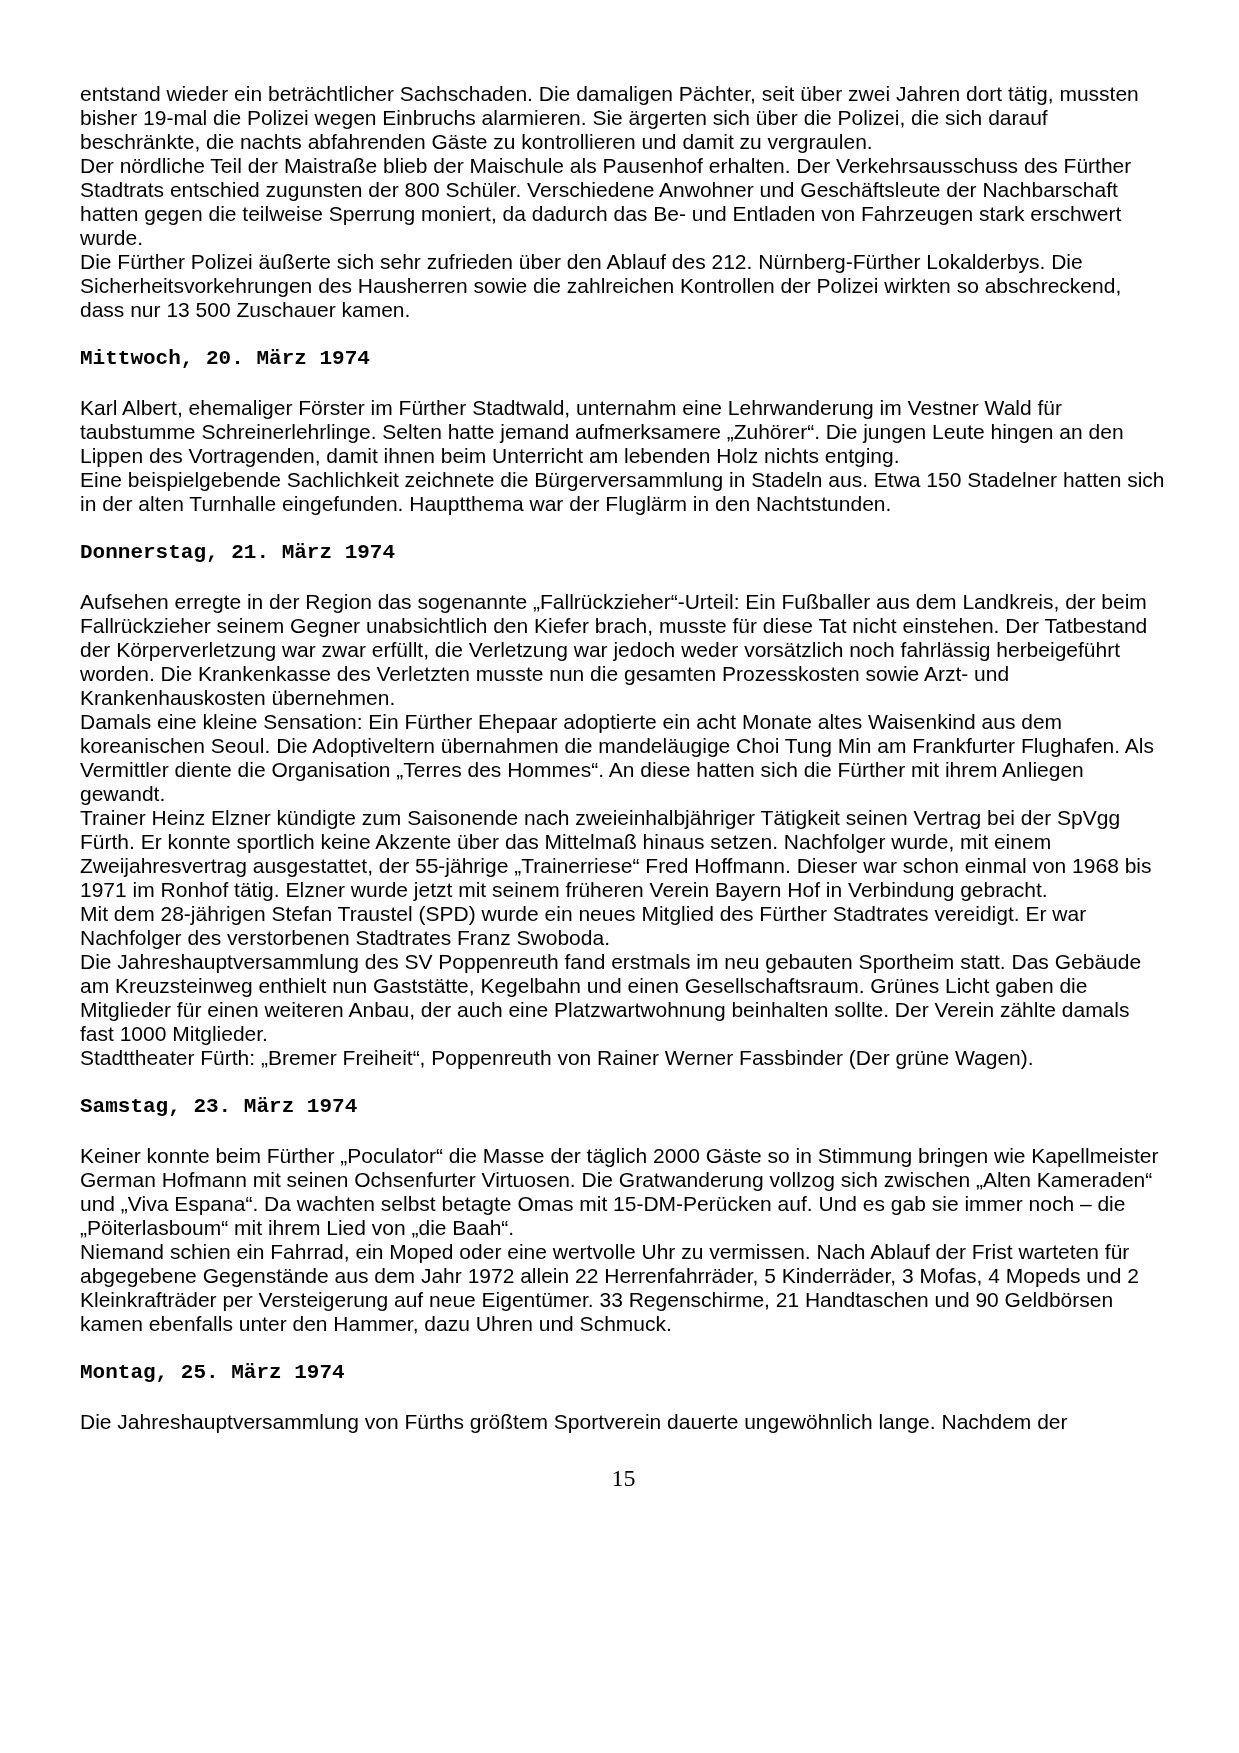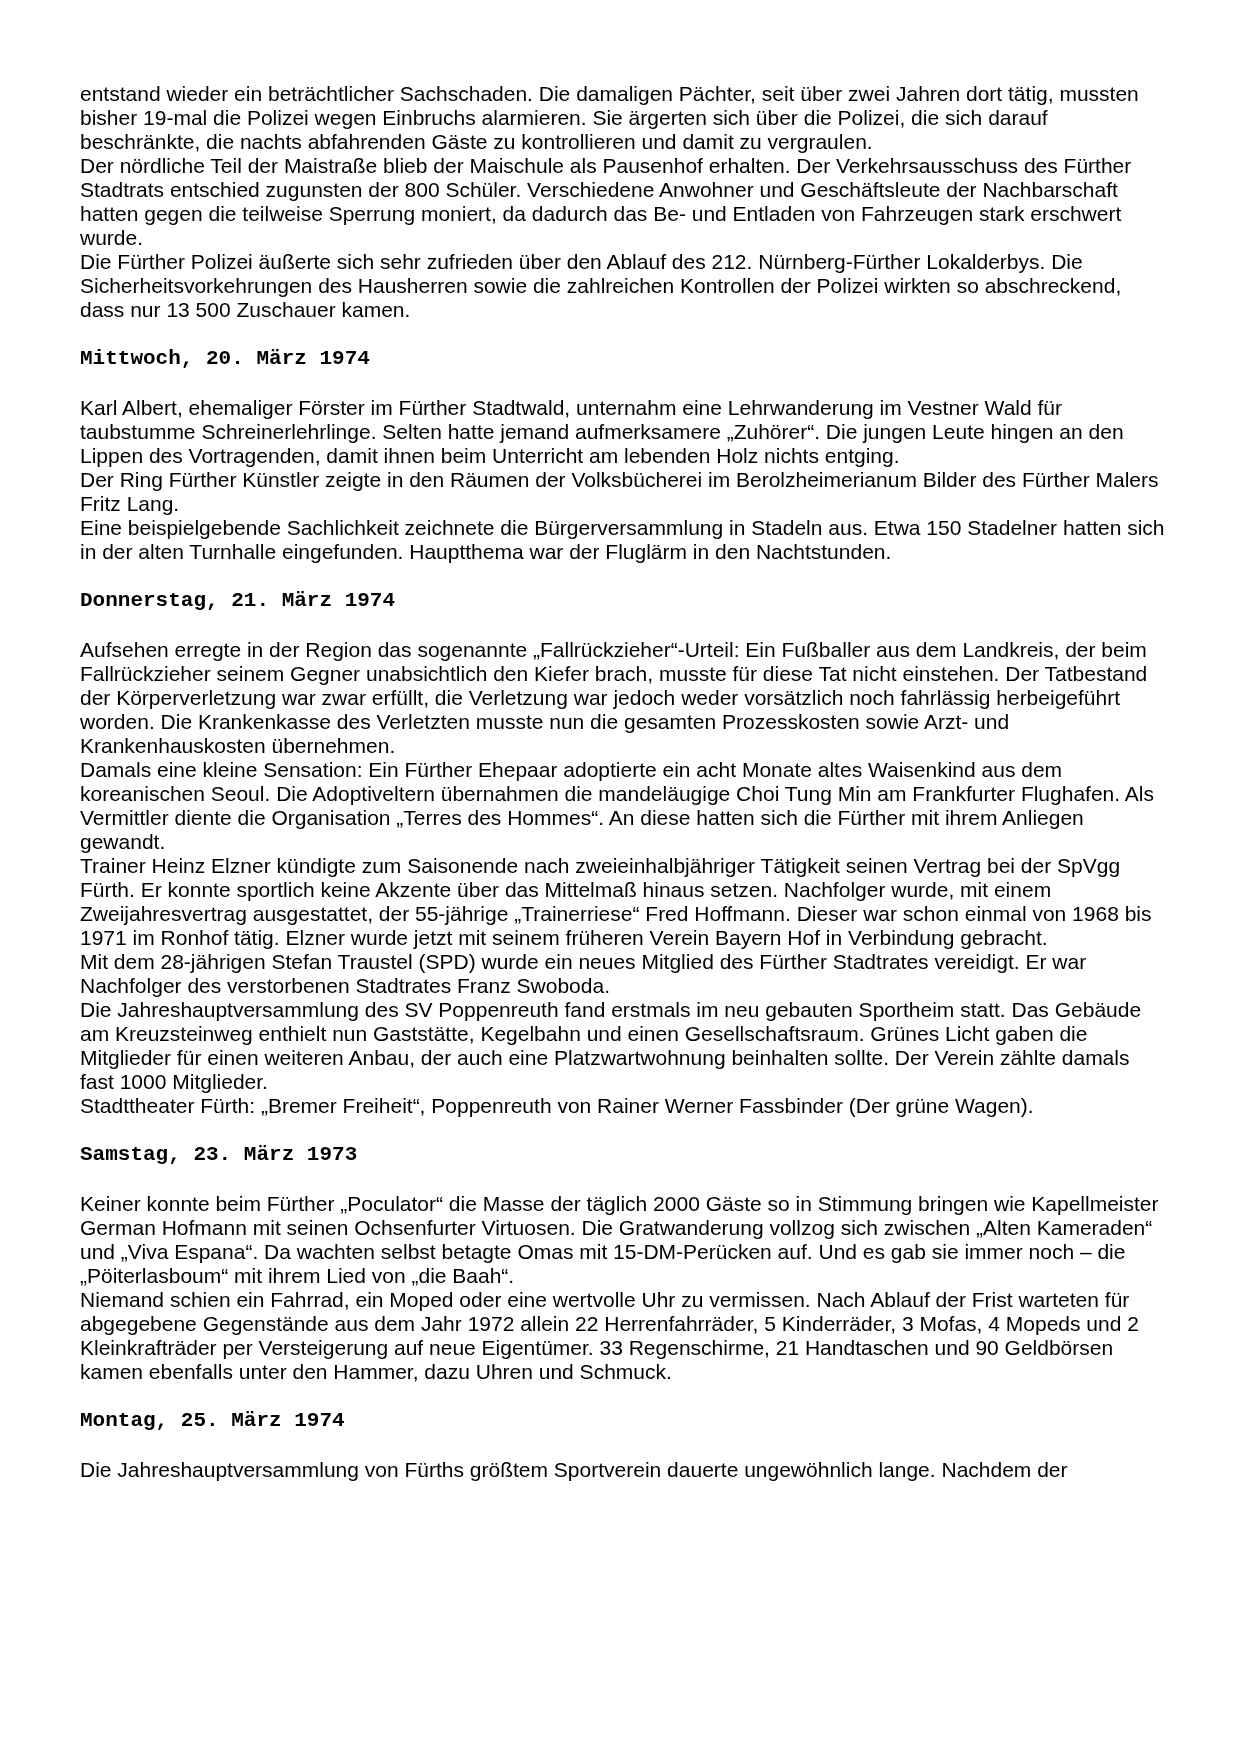--- a/index.html
+++ b/index.html
@@ -46,34 +46,34 @@
 
 <div class="page">
   <div class="body-text">
 
     <p>entstand wieder ein beträchtlicher Sachschaden. Die damaligen Pächter, seit über zwei Jahren dort tätig, mussten bisher 19-mal die Polizei wegen Einbruchs alarmieren. Sie ärgerten sich über die Polizei, die sich darauf beschränkte, die nachts abfahrenden Gäste zu kontrollieren und damit zu vergraulen.</p>
     <p>Der nördliche Teil der Maistraße blieb der Maischule als Pausenhof erhalten. Der Verkehrsausschuss des Fürther Stadtrats entschied zugunsten der 800 Schüler. Verschiedene Anwohner und Geschäftsleute der Nachbarschaft hatten gegen die teilweise Sperrung moniert, da dadurch das Be- und Entladen von Fahrzeugen stark erschwert wurde.</p>
     <p>Die Fürther Polizei äußerte sich sehr zufrieden über den Ablauf des 212. Nürnberg-Fürther Lokalderbys. Die Sicherheitsvorkehrungen des Hausherren sowie die zahlreichen Kontrollen der Polizei wirkten so abschreckend, dass nur 13 500 Zuschauer kamen.</p>
 
     <h2 class="date-heading">Mittwoch, 20. März 1974</h2>
     <p>Karl Albert, ehemaliger Förster im Fürther Stadtwald, unternahm eine Lehrwanderung im Vestner Wald für taubstumme Schreinerlehrlinge. Selten hatte jemand aufmerksamere „Zuhörer“. Die jungen Leute hingen an den Lippen des Vortragenden, damit ihnen beim Unterricht am lebenden Holz nichts entging.</p>
-    <p>Der Ring Fürther Künstler zeigte in den Räumen der Volksbücherei im Berolzheimerianum Bilder des Fürther Malers Fritz Lang.</p>
     <p>Eine beispielgebende Sachlichkeit zeichnete die Bürgerversammlung in Stadeln aus. Etwa 150 Stadelner hatten sich in der alten Turnhalle eingefunden. Hauptthema war der Fluglärm in den Nachtstunden.</p>
 
     <h2 class="date-heading">Donnerstag, 21. März 1974</h2>
     <p>Aufsehen erregte in der Region das sogenannte „Fallrückzieher“-Urteil: Ein Fußballer aus dem Landkreis, der beim Fallrückzieher seinem Gegner unabsichtlich den Kiefer brach, musste für diese Tat nicht einstehen. Der Tatbestand der Körperverletzung war zwar erfüllt, die Verletzung war jedoch weder vorsätzlich noch fahrlässig herbeigeführt worden. Die Krankenkasse des Verletzten musste nun die gesamten Prozesskosten sowie Arzt- und Krankenhauskosten übernehmen.</p>
     <p>Damals eine kleine Sensation: Ein Fürther Ehepaar adoptierte ein acht Monate altes Waisenkind aus dem koreanischen Seoul. Die Adoptiveltern übernahmen die mandeläugige Choi Tung Min am Frankfurter Flughafen. Als Vermittler diente die Organisation „Terres des Hommes“. An diese hatten sich die Fürther mit ihrem Anliegen gewandt.</p>
     <p>Trainer Heinz Elzner kündigte zum Saisonende nach zweieinhalbjähriger Tätigkeit seinen Vertrag bei der SpVgg Fürth. Er konnte sportlich keine Akzente über das Mittelmaß hinaus setzen. Nachfolger wurde, mit einem Zweijahresvertrag ausgestattet, der 55-jährige „Trainerriese“ Fred Hoffmann. Dieser war schon einmal von 1968 bis 1971 im Ronhof tätig. Elzner wurde jetzt mit seinem früheren Verein Bayern Hof in Verbindung gebracht.</p>
 
     <p>Mit dem 28-jährigen Stefan Traustel (SPD) wurde ein neues Mitglied des Fürther Stadtrates vereidigt. Er war Nachfolger des verstorbenen Stadtrates Franz Swoboda.</p>
     <p>Die Jahreshauptversammlung des SV Poppenreuth fand erstmals im neu gebauten Sportheim statt. Das Gebäude am Kreuzsteinweg enthielt nun Gaststätte, Kegelbahn und einen Gesellschaftsraum. Grünes Licht gaben die Mitglieder für einen weiteren Anbau, der auch eine Platzwartwohnung beinhalten sollte. Der Verein zählte damals fast 1000 Mitglieder.</p>
     <p>Stadttheater Fürth: „Bremer Freiheit“, Poppenreuth von Rainer Werner Fassbinder (Der grüne Wagen).</p>
 
-    <h2 class="date-heading">Samstag, 23. März 1973</h2>
+    <h2 class="date-heading">Samstag, 23. März 1974</h2>
     <p>Keiner konnte beim Fürther „Poculator“ die Masse der täglich 2000 Gäste so in Stimmung bringen wie Kapellmeister German Hofmann mit seinen Ochsenfurter Virtuosen. Die Gratwanderung vollzog sich zwischen „Alten Kameraden“ und „Viva Espana“. Da wachten selbst betagte Omas mit 15-DM-Perücken auf. Und es gab sie immer noch – die „Pöiterlasboum“ mit ihrem Lied von „die Baah“.</p>
     <p>Niemand schien ein Fahrrad, ein Moped oder eine wertvolle Uhr zu vermissen. Nach Ablauf der Frist warteten für abgegebene Gegenstände aus dem Jahr 1972 allein 22 Herrenfahrräder, 5 Kinderräder, 3 Mofas, 4 Mopeds und 2 Kleinkrafträder per Versteigerung auf neue Eigentümer. 33 Regenschirme, 21 Handtaschen und 90 Geldbörsen kamen ebenfalls unter den Hammer, dazu Uhren und Schmuck.</p>
 
     <h2 class="date-heading">Montag, 25. März 1974</h2>
     <p>Die Jahreshauptversammlung von Fürths größtem Sportverein dauerte ungewöhnlich lange. Nachdem der</p>
 
   </div>
 
+  <div class="page-number">15</div>
 </div>
 
 </body></html>

